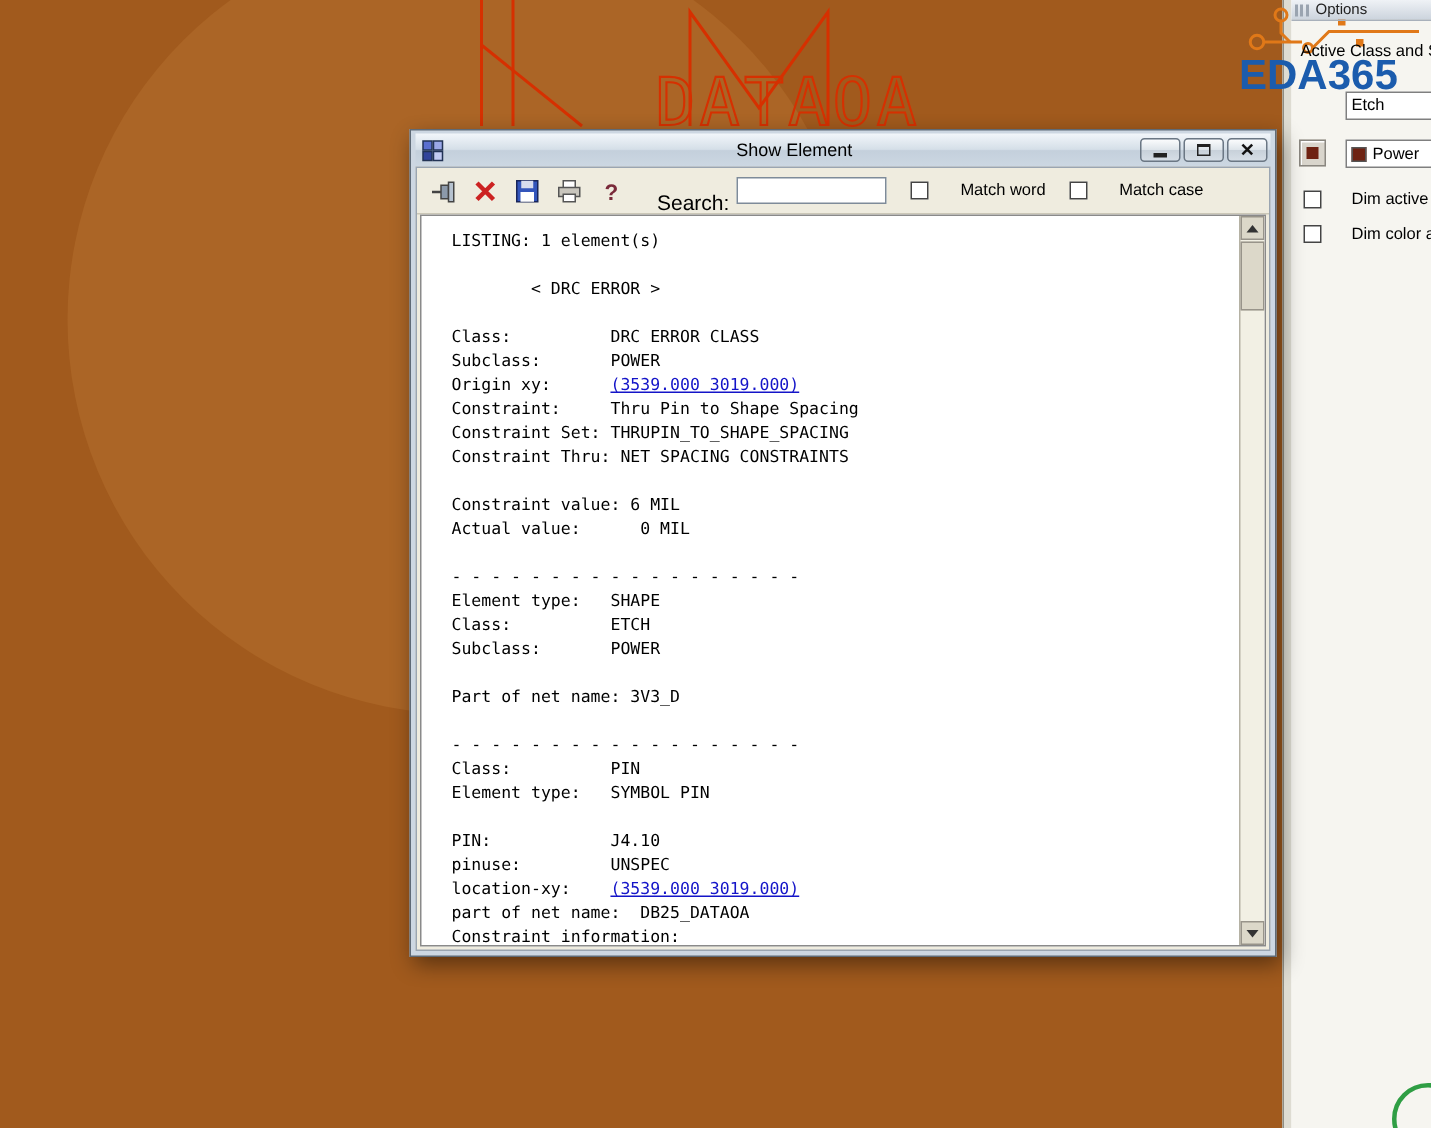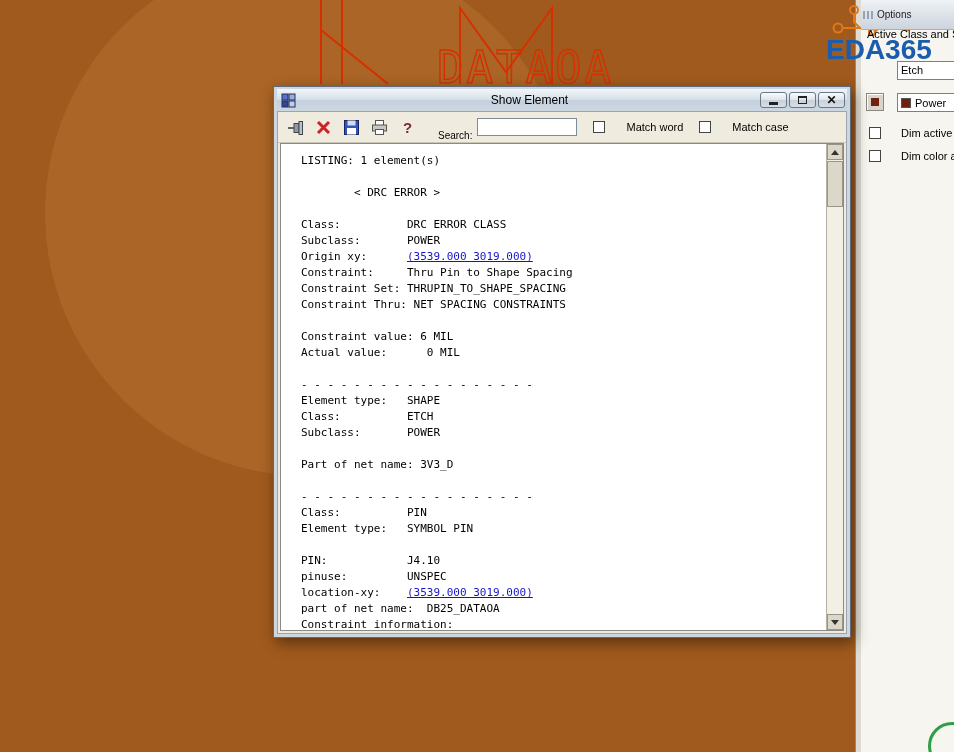--- a/index.html
+++ b/index.html
@@ -9,21 +9,21 @@
   
   .pcb-canvas { position:absolute; left:0; top:0; width:855px; height:752px; background:var(--canvas,#a15a1d); z-index:0; }
 
   
   .splitter { position:absolute; left:855px; top:0; width:6px; height:752px; background:#dedcd2; border-left:1px solid #8f8d83; z-index:1; }
 
   
   .panel-bg { position:absolute; left:861px; top:0; width:93px; height:752px; background:#f6f5f0; z-index:1; }
   .watermark { position:absolute; left:824px; top:2px; width:130px; height:62px; z-index:2; pointer-events:none; }
   .side-panel { position:absolute; left:861px; top:0; width:93px; height:752px; z-index:3; }
-  .panel-header { height:30px; background:linear-gradient(#eff2f6,#ccd4dd); border-bottom:1px solid #a8b0ba; display:flex; align-items:center; font-size:10px; color:#222; }
+  .panel-header { height:14px; background:linear-gradient(#eff2f6,#ccd4dd); border-bottom:1px solid #a8b0ba; display:flex; align-items:center; font-size:10px; color:#222; }
   .panel-grip { width:11px; height:8px; margin:0 3px 0 2px; background:repeating-linear-gradient(90deg,#9aa4b0 0 2px, transparent 2px 4px); }
   .lbl-active { position:absolute; top:28px; left:6px; font-size:11px; color:#000; white-space:nowrap; }
   .dropdown { background:#fff; border:1px solid #7f7f7f; font-size:11px; line-height:16px; padding-left:3px; overflow:hidden; white-space:nowrap; }
   .dd-etch  { position:absolute; top:61px; left:36px; width:60px; height:19px; }
   .dd-power { position:absolute; top:93px; left:36px; width:60px; height:19px; display:flex; align-items:center; gap:4px; }
   .swatch { width:10px; height:10px; background:var(--swatch,#6e2212); border:1px solid #555; flex:0 0 auto; }
   .color-btn { position:absolute; top:93px; left:5px; width:18px; height:18px; background:#d9d5cc; border:1px solid #8a8780; box-shadow:inset 1px 1px 0 #fff; }
   .color-chip { position:absolute; left:4px; top:4px; right:4px; bottom:4px; background:var(--swatch,#6e2212); display:block; }
   .chk-row { position:absolute; left:8px; display:flex; align-items:center; gap:20px; font-size:11px; white-space:nowrap; cursor:default; }
   .chk-row.r1 { top:127px; } .chk-row.r2 { top:150px; }
@@ -43,21 +43,21 @@
   .cap-btn { width:27px; height:16px; margin-left:2px; border:1px solid #6b7784; border-radius:3px;
              background:linear-gradient(#fbfcfd,#dde4ea 50%,#c8d1da 52%,#d6dee6);
              display:flex; align-items:center; justify-content:center; cursor:default; }
   .glyph-min { width:9px; height:3px; background:#222; margin-top:7px; }
   .glyph-max { width:9px; height:8px; border:1px solid #222; border-top:2px solid #222; }
   .glyph-close { font-size:12px; font-weight:bold; line-height:1; color:#111; }
 
   .dlg-body { height:calc(100% - 22px); background:#efecdf; border:1px solid #9aa5b1; display:flex; flex-direction:column; }
   .toolbar { height:31px; display:flex; align-items:center; padding:0 4px; border-bottom:1px solid #cbc7b7; }
   .tool-btn { width:26px; height:24px; display:flex; align-items:center; justify-content:center; margin-right:2px; }
-  .search-label { font-size:10px; margin:16px 5px 0 16px; color:#000; }
+  .search-label { font-size:14px; margin:16px 5px 0 16px; color:#000; }
   .search-input { width:100px; height:18px; border:1px solid #7e8b99; background:#fff; font-size:11px; padding:1px 3px; }
   .tb-check { display:flex; align-items:center; gap:21px; margin-left:16px; font-size:11px; color:#000; }
 
   .content { flex:1; background:#fff; border:1px solid #8a8a8a; margin:0 2px 2px 2px; position:relative; overflow:hidden; }
   .listing { position:absolute; left:0; top:0; right:17px; bottom:0; padding:9px 4px 0 20px;
              font-family:"DejaVu Sans Mono",monospace; font-size:11px; line-height:16px; color:#000; overflow:hidden; }
   .listing-line { white-space:pre; height:16px; }
   .coord-link { color:var(--link,#1414c8); text-decoration:underline; cursor:pointer; }
 
   .vscroll { position:absolute; right:0; top:0; bottom:0; width:17px; background:#f2f0e4; border-left:1px solid #b5b2a4; }

